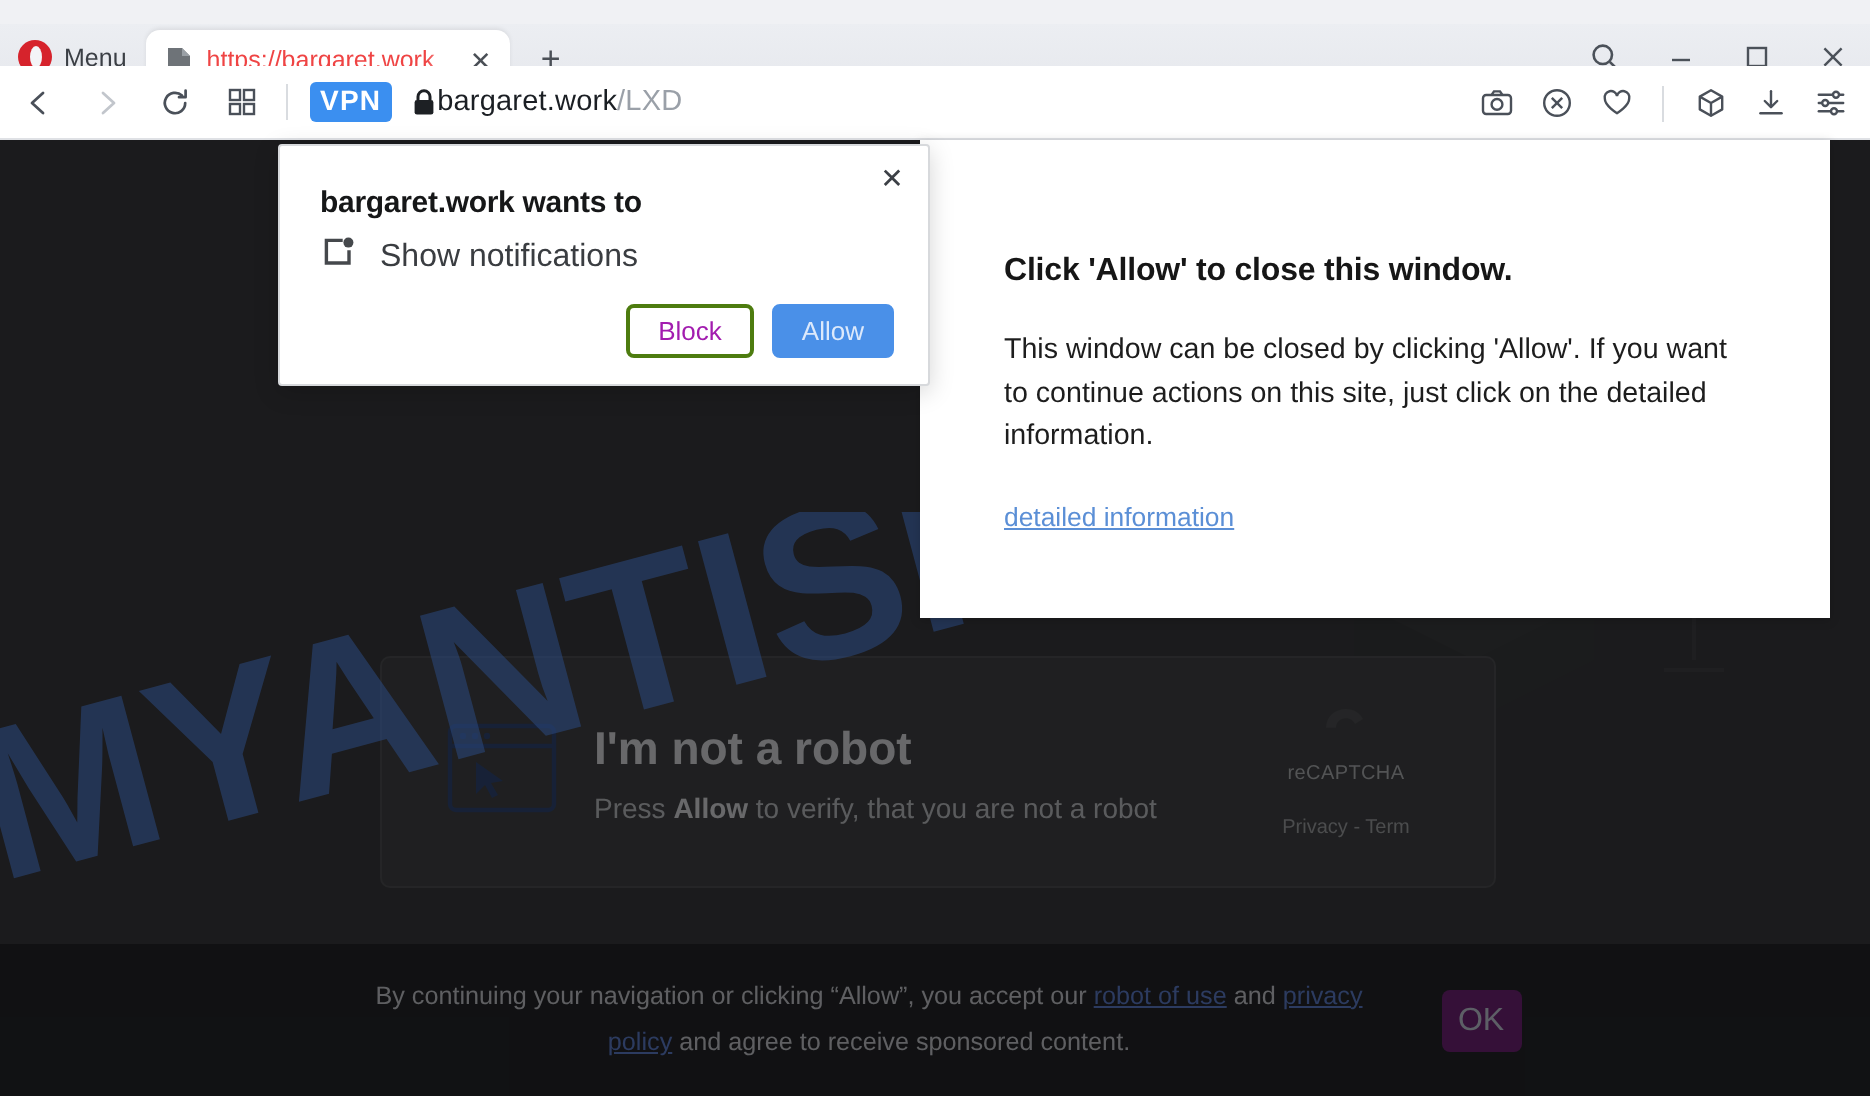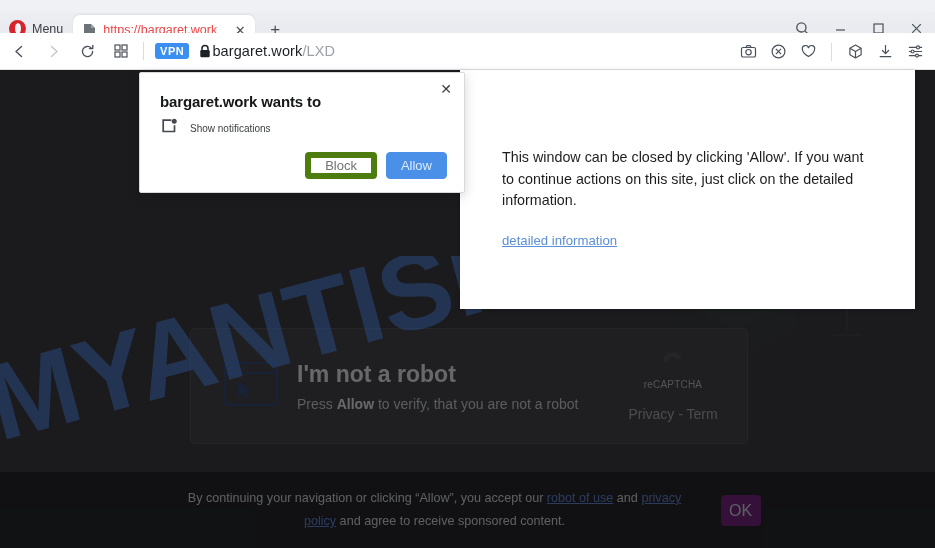--- a/index.html
+++ b/index.html
@@ -81,21 +81,21 @@
     border-bottom: 1px solid #dfe1e5;
   }
   .navicon {
     width: 30px; height: 30px; margin-left: 4px;
     display: flex; align-items: center; justify-content: center;
     color: #4a5059;
   }
   .navicon.disabled { color: #c2c6cc; }
   .vsep { width: 1px; height: 18px; background: #d9dce0; margin: 0 7px; }
   .vpn-badge {
-    background: #3b8ff0; color: #fff; font-size: 11px; font-weight: bold;
+    background: #3b8ff0; color: #fff; font-size: 14px; font-weight: bold;
     letter-spacing: .6px; padding: 2px 5px 2px 5px; border-radius: 3px;
     margin-left: 4px; line-height: 1.1;
   }
   .lock { margin-left: 9px; display: flex; align-items: center; }
   .urlbox { margin-left: 0; font-size: 14.5px; color: #1b1f24; letter-spacing: .1px; }
   .urlbox .path { color: #9aa0a8; }
   .navright {
     position: absolute; right: 6px; top: 0; height: 37px;
     display: flex; align-items: center; gap: 2px;
   }
@@ -132,21 +132,21 @@
   .captcha-title {
     font-size: 23px; font-weight: bold; color: #e9eaec; line-height: 1.25;
   }
   .captcha-sub { font-size: 14px; color: #c9cbcd; margin-top: 7px; }
   .captcha-sub b { color: #e9eaec; }
   .recaptcha-badge {
     position: absolute; right: 22px; top: 50%; transform: translateY(-50%);
     width: 104px; text-align: center;
   }
   .recaptcha-badge .rc-name { font-size: 10px; color: #b7b9bb; margin-top: 4px; letter-spacing: .2px; }
-  .recaptcha-badge .rc-terms { font-size: 14px; color: #a4a6a8; margin-top: 16px; }
+  .recaptcha-badge .rc-terms { font-size: 10px; color: #a4a6a8; margin-top: 16px; }
 
   
   .cookiebar {
     position: absolute; left: 0; bottom: 0; width: 935px; height: 76px;
     background: #1b1c1e; z-index: 4;
     display: flex; align-items: center; justify-content: center; gap: 26px;
   }
   .cookietext {
     font-size: 12.6px; color: #d3d5d8; text-align: center;
     max-width: 520px; line-height: 1.85;
@@ -184,31 +184,31 @@
     font-size: 14px; color: #3c4046; line-height: 1;
   }
   .permdlg-title {
     font-size: 15px; font-weight: bold; color: #161718;
     padding: 20px 0 0 20px; letter-spacing: -.15px;
   }
   .permrow {
     display: flex; align-items: center; gap: 12px;
     padding: 8px 0 0 21px;
   }
-  .permrow-label { font-size: 10px; color: #3a3d41; }
+  .permrow-label { font-size: 16px; color: #3a3d41; }
   .permbtns {
     position: absolute; right: 17px; bottom: 13px;
     display: flex; gap: 9px;
   }
   .btn {
     font-family: inherit; font-size: 13px;
     height: 27px; border-radius: 4px; padding: 0 14px;
     display: flex; align-items: center; justify-content: center;
   }
-  .btn-block { background: #fff; border: 6px solid #4d7c0f; color: #737373; }
+  .btn-block { background: #fff; border: 2px solid #4d7c0f; color: #a21caf; }
   .btn-allow { background: #4a90e8; border: 1px solid #4a90e8; color: #dce9fb; }
 </style>
 </head>
 <body>
 
 <div id="app">
 
   <div class="tabstrip">
 
     <div class="menu-btn">
@@ -384,20 +384,21 @@
     </div>
 
     <div class="veil"></div>
 
     <svg class="watermark" viewBox="0 0 1000 260">
       <text x="10" y="185" transform="rotate(-15 10 185)" font-family="Liberation Sans, sans-serif" font-size="108" font-weight="bold" fill="#2b4a80" opacity="0.55">MYANTISPYWARE.COM</text>
     </svg>
   </div>
 
   <div class="fakepanel">
+    <div class="fp-title">Click 'Allow' to close this window.</div>
     <div class="fp-body">This window can be closed by clicking 'Allow'. If you want to continue actions on this site, just click on the detailed information.</div>
     <a class="fp-link" href="#">detailed information</a>
   </div>
 
   <div class="permdlg">
     <div class="permdlg-close">✕</div>
     <div class="permdlg-title">bargaret.work wants to</div>
     <div class="permrow">
       <span>
         <svg width="17" height="17" viewBox="0 0 17 17" fill="none" stroke="#45484c" stroke-width="1.7" stroke-linecap="square">

